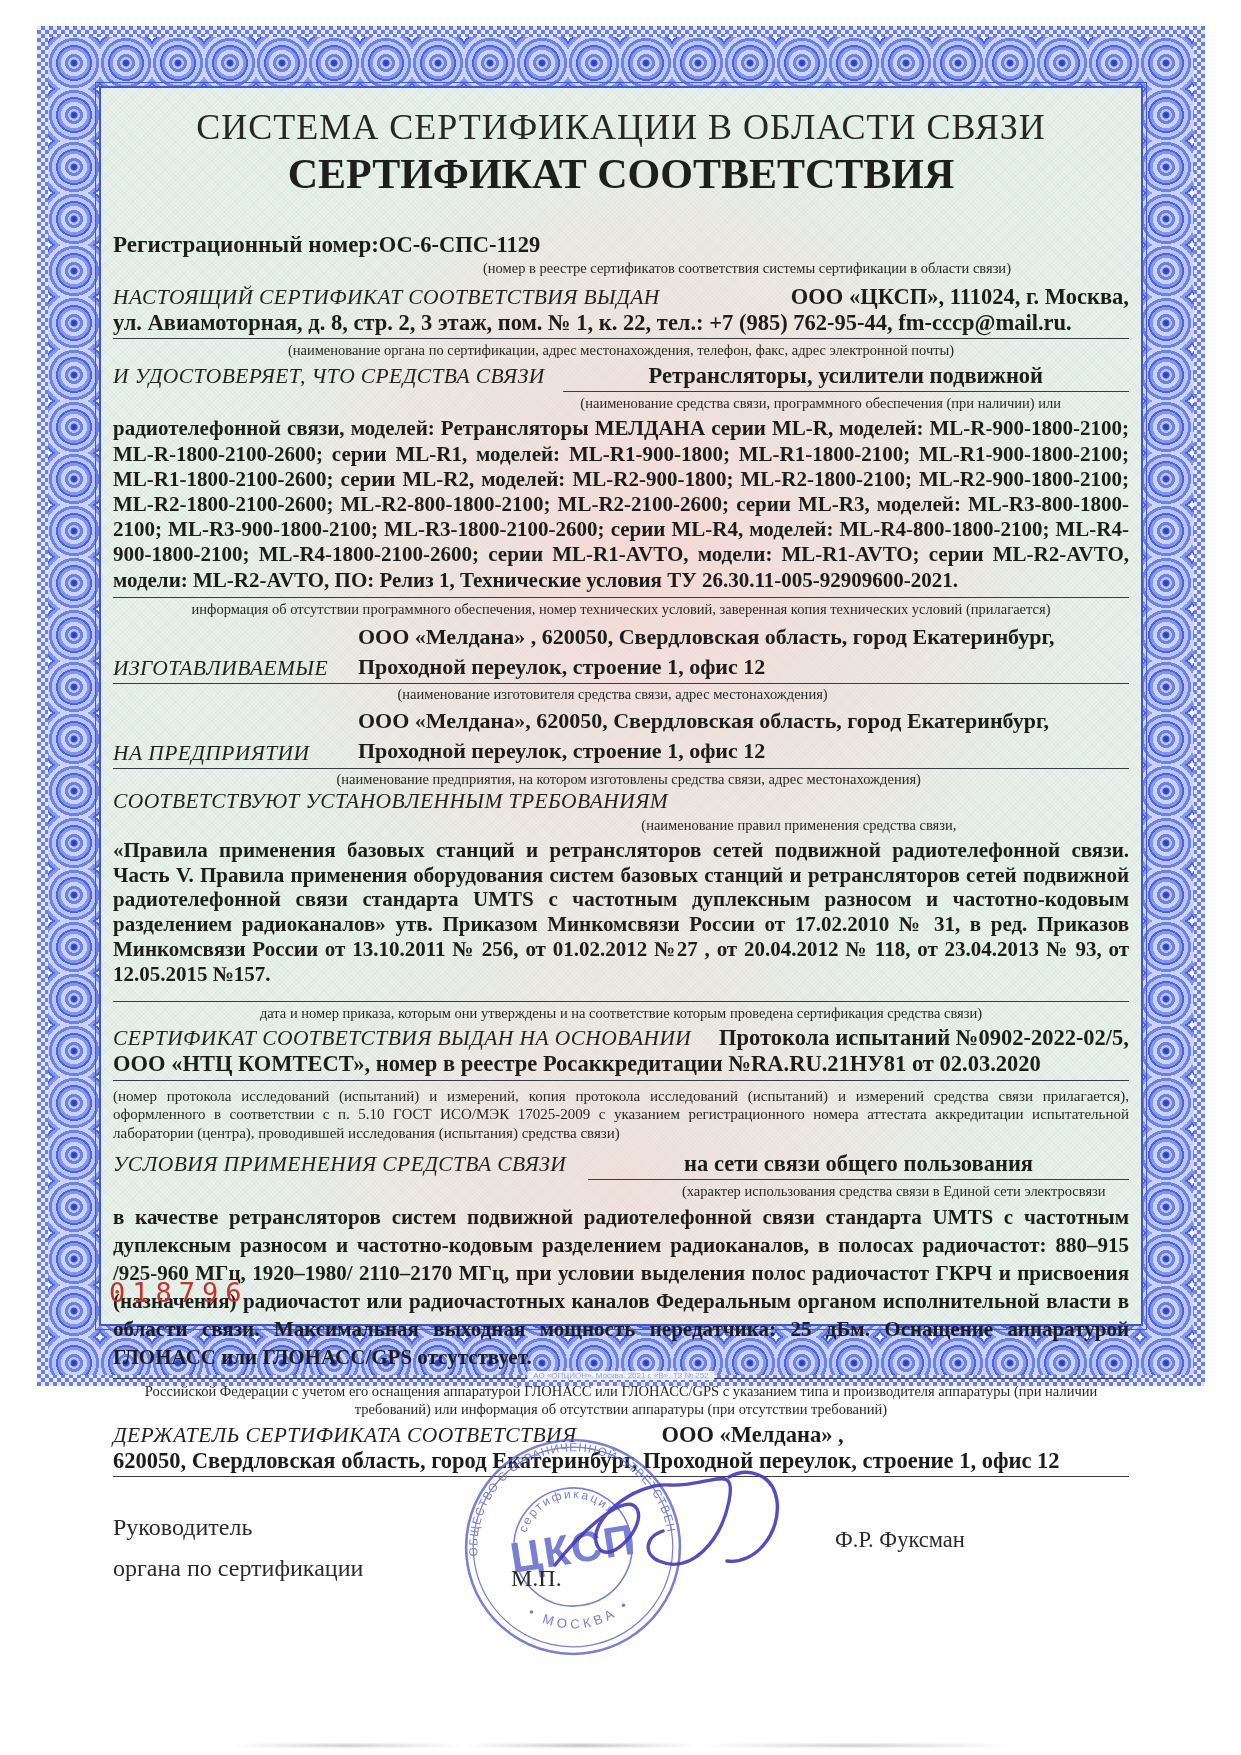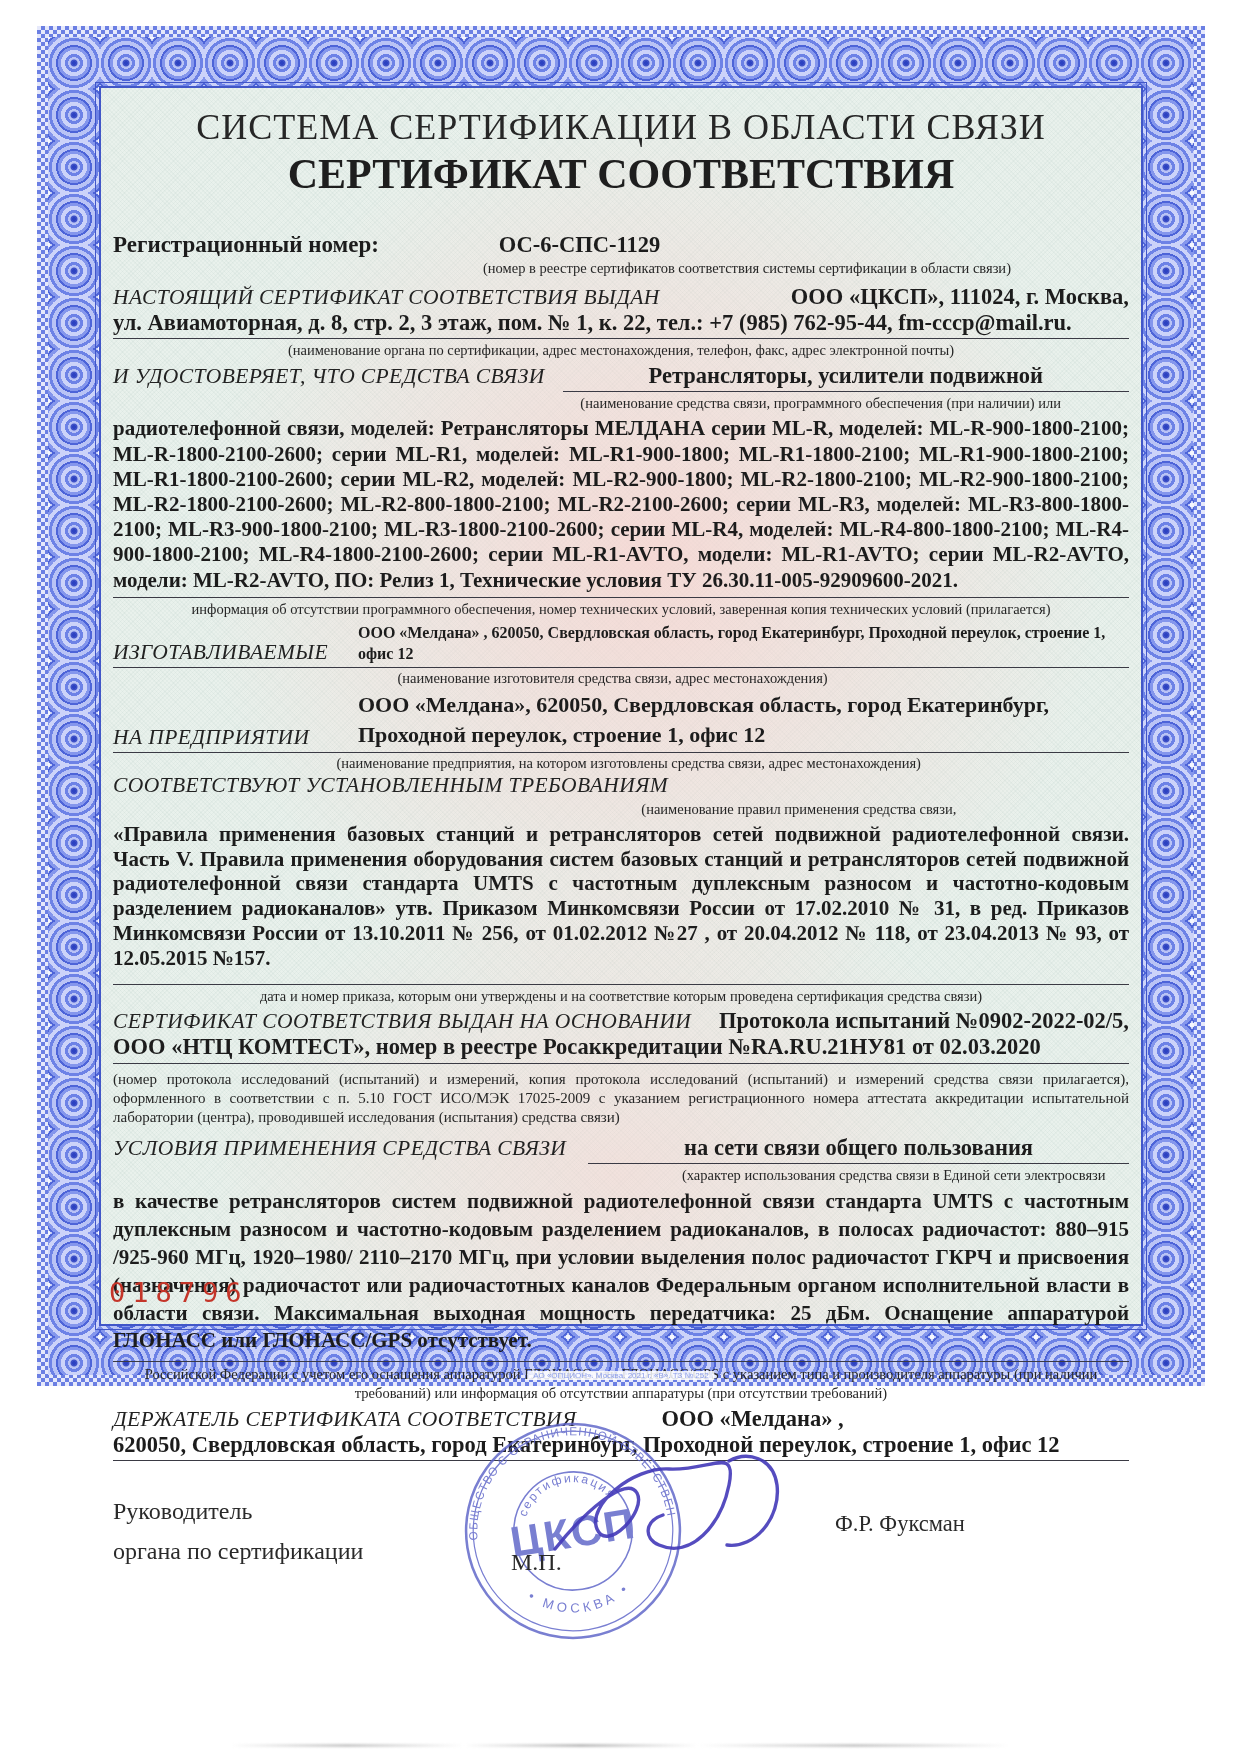--- a/index.html
+++ b/index.html
@@ -62,21 +62,21 @@
  <div class="ornate">
   <div class="frame">
    <div class="frame2">
     <div class="content">
 
       <div class="t1">СИСТЕМА СЕРТИФИКАЦИИ В ОБЛАСТИ СВЯЗИ</div>
       <div class="t2">СЕРТИФИКАТ СООТВЕТСТВИЯ</div>
 
       <div class="row" style="margin-top:34px;">
         <span class="lbl-b">Регистрационный номер:</span>
-        <span class="val" style="margin-left:120px;">ОС-6-СПС-1129</span>
+        <span class="val" style="">ОС-6-СПС-1129</span>
       </div>
       <div class="note" style="padding-left:370px;margin-top:1px;">(номер в реестре сертификатов соответствия системы  сертификации в области связи)</div>
 
 
       <div class="row" style="margin-top:7px;">
         <span class="lbl-i">НАСТОЯЩИЙ СЕРТИФИКАТ СООТВЕТСТВИЯ ВЫДАН</span>
         <span class="val grow" style="text-align:right;">ООО «ЦКСП», 111024, г. Москва,</span>
       </div>
       <div class="val rule" style="padding-bottom:2px;">ул. Авиамоторная, д. 8, стр. 2, 3 этаж, пом. № 1, к. 22, тел.: +7 (985) 762-95-44,  fm-cccp@mail.ru.</div>
       <div class="note nc" style="margin-top:2px;">(наименование органа по сертификации, адрес местонахождения, телефон, факс, адрес электронной почты)</div>
@@ -85,21 +85,21 @@
         <span class="lbl-i">И УДОСТОВЕРЯЕТ, ЧТО СРЕДСТВА СВЯЗИ</span>
         <span class="val grow u" style="text-align:center;margin-left:18px;padding-bottom:2px;">Ретрансляторы, усилители подвижной</span>
       </div>
       <div class="note" style="padding-left:46%;margin-top:2px;">(наименование средства связи, программного обеспечения (при наличии) или</div>
 
       <div class="para" style="line-height:1.2;">радиотелефонной связи, моделей: Ретрансляторы МЕЛДАНА серии ML-R, моделей: ML-R-900-1800-2100; ML-R-1800-2100-2600; серии ML-R1, моделей: ML-R1-900-1800;  ML-R1-1800-2100; ML-R1-900-1800-2100; ML-R1-1800-2100-2600; серии ML-R2, моделей: ML-R2-900-1800; ML-R2-1800-2100; ML-R2-900-1800-2100; ML-R2-1800-2100-2600; ML-R2-800-1800-2100; ML-R2-2100-2600; серии ML-R3, моделей: ML-R3-800-1800-2100; ML-R3-900-1800-2100; ML-R3-1800-2100-2600; серии ML-R4, моделей: ML-R4-800-1800-2100; ML-R4-900-1800-2100; ML-R4-1800-2100-2600; серии ML-R1-AVTO, модели: ML-R1-AVTO; серии ML-R2-AVTO, модели: ML-R2-AVTO, ПО: Релиз 1, Технические условия ТУ 26.30.11-005-92909600-2021.</div>
       <div class="note nc" style="border-top:1.6px solid #3a3a44;margin-top:4px;padding-top:2px;">информация об отсутствии программного обеспечения, номер технических условий, заверенная копия технических условий  (прилагается)</div>
 
       <div class="row rule" style="margin-top:4px;align-items:flex-end;padding-bottom:2px;">
         <span class="lbl-i" style="min-width:245px;">ИЗГОТАВЛИВАЕМЫЕ</span>
-        <span class="val" style="font-size:16px;line-height:1.35;">ООО «Мелдана» ,  620050,  Свердловская  область,  город  Екатеринбург,  Проходной переулок, строение 1, офис 12</span>
+        <span class="val" style="font-size:22px;line-height:1.35;">ООО «Мелдана» ,  620050,  Свердловская  область,  город  Екатеринбург,  Проходной переулок, строение 1, офис 12</span>
       </div>
       <div class="note" style="padding-left:28%;margin-top:1px;">(наименование изготовителя средства связи, адрес местонахождения)</div>
 
       <div class="row rule" style="margin-top:3px;align-items:flex-end;padding-bottom:2px;">
         <span class="lbl-i" style="min-width:245px;">НА ПРЕДПРИЯТИИ</span>
         <span class="val" style="font-size:22px;line-height:1.35;">ООО  «Мелдана»,  620050,  Свердловская   область,  город  Екатеринбург,  Проходной переулок, строение 1, офис 12</span>
       </div>
       <div class="note" style="padding-left:22%;margin-top:1px;">(наименование предприятия, на котором изготовлены средства связи, адрес местонахождения)</div>
 
       <div class="lbl-i" style="margin-top:1px;">СООТВЕТСТВУЮТ УСТАНОВЛЕННЫМ ТРЕБОВАНИЯМ</div>

